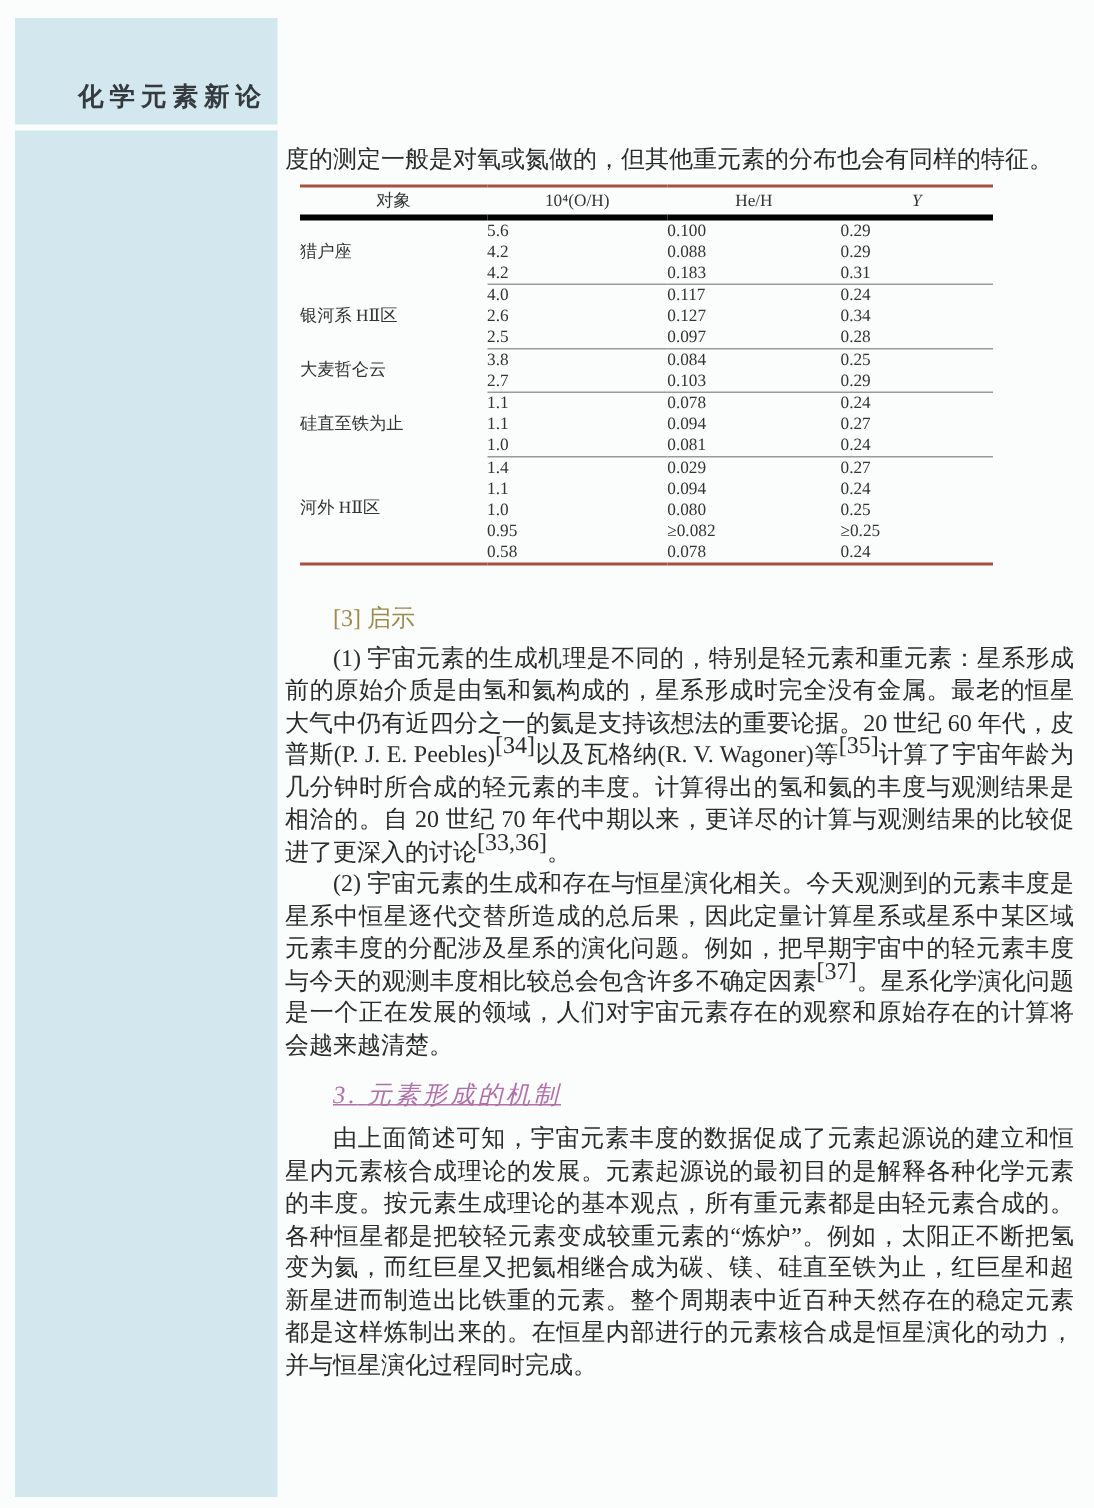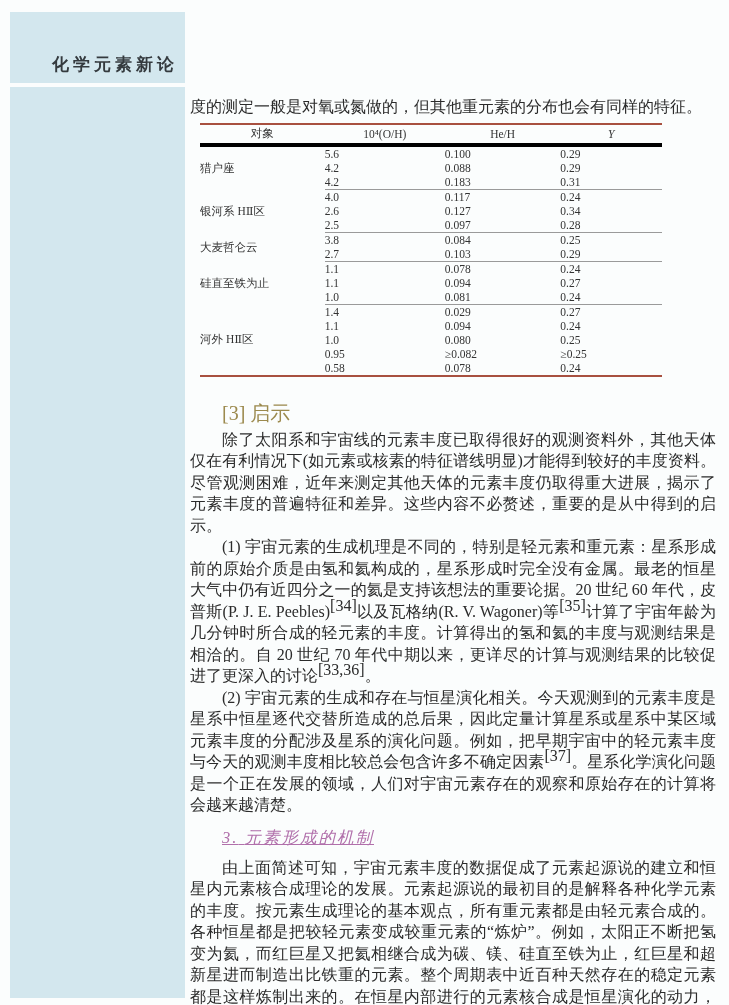--- a/index.html
+++ b/index.html
@@ -65,21 +65,21 @@
     height:14px;text-align:left;padding:0;line-height:14px;
   }
   table.abundance-table .italic{font-style:italic;}
   table.abundance-table col.c-obj{width:27%;}
   table.abundance-table col.c-oh{width:26%;}
   table.abundance-table col.c-heh{width:25%;}
   table.abundance-table col.c-y{width:22%;}
   table.abundance-table tr.group-end td{border-bottom:1px solid #9a9a9a;}
   .sec-heading-olive{
     margin:26px 0 6px 32px;
-    font-size:20px;font-weight:normal;color:var(--insight-color);
+    font-size:16px;font-weight:normal;color:var(--insight-color);
     line-height:20px;
     font-family:Liberation Serif, serif;
   }
   .sec-heading-pink{
     margin:12px 0 9px 32px;
     font-size:16.5px;font-weight:500;font-style:italic;
     color:var(--mechanism-color);letter-spacing:2px;line-height:20px;text-decoration:underline;
   }
 </style>
 </head>
@@ -196,21 +196,20 @@
           <tr>
             <td>0.58</td>
             <td>0.078</td>
             <td>0.24</td>
           </tr>
         </tbody>
     </table>
 
     <h3 class="sec-heading-olive">[3] 启示</h3>
 
-    <p class="body-text">除了太阳系和宇宙线的元素丰度已取得很好的观测资料外，其他天体仅在有利情况下(如元素或核素的特征谱线明显)才能得到较好的丰度资料。尽管观测困难，近年来测定其他天体的元素丰度仍取得重大进展，揭示了元素丰度的普遍特征和差异。这些内容不必赘述，重要的是从中得到的启示。</p>
     <p class="body-text">(1) 宇宙元素的生成机理是不同的，特别是轻元素和重元素：星系形成前的原始介质是由氢和氦构成的，星系形成时完全没有金属。最老的恒星大气中仍有近四分之一的氦是支持该想法的重要论据。20 世纪 60 年代，皮普斯(P. J. E. Peebles)<sup>[34]</sup>以及瓦格纳(R. V. Wagoner)等<sup>[35]</sup>计算了宇宙年龄为几分钟时所合成的轻元素的丰度。计算得出的氢和氦的丰度与观测结果是相洽的。自 20 世纪 70 年代中期以来，更详尽的计算与观测结果的比较促进了更深入的讨论<sup>[33,36]</sup>。</p>
     <p class="body-text">(2) 宇宙元素的生成和存在与恒星演化相关。今天观测到的元素丰度是星系中恒星逐代交替所造成的总后果，因此定量计算星系或星系中某区域元素丰度的分配涉及星系的演化问题。例如，把早期宇宙中的轻元素丰度与今天的观测丰度相比较总会包含许多不确定因素<sup>[37]</sup>。星系化学演化问题是一个正在发展的领域，人们对宇宙元素存在的观察和原始存在的计算将会越来越清楚。</p>
 
     <h3 class="sec-heading-pink"><span>3.</span>&nbsp;<span>元素形成的机制</span></h3>
 
     <p class="body-text">由上面简述可知，宇宙元素丰度的数据促成了元素起源说的建立和恒星内元素核合成理论的发展。元素起源说的最初目的是解释各种化学元素的丰度。按元素生成理论的基本观点，所有重元素都是由轻元素合成的。各种恒星都是把较轻元素变成较重元素的“炼炉”。例如，太阳正不断把氢变为氦，而红巨星又把氦相继合成为碳、镁、硅直至铁为止，红巨星和超新星进而制造出比铁重的元素。整个周期表中近百种天然存在的稳定元素都是这样炼制出来的。在恒星内部进行的元素核合成是恒星演化的动力，并与恒星演化过程同时完成。</p>
 
   </main>
 </div>
 

